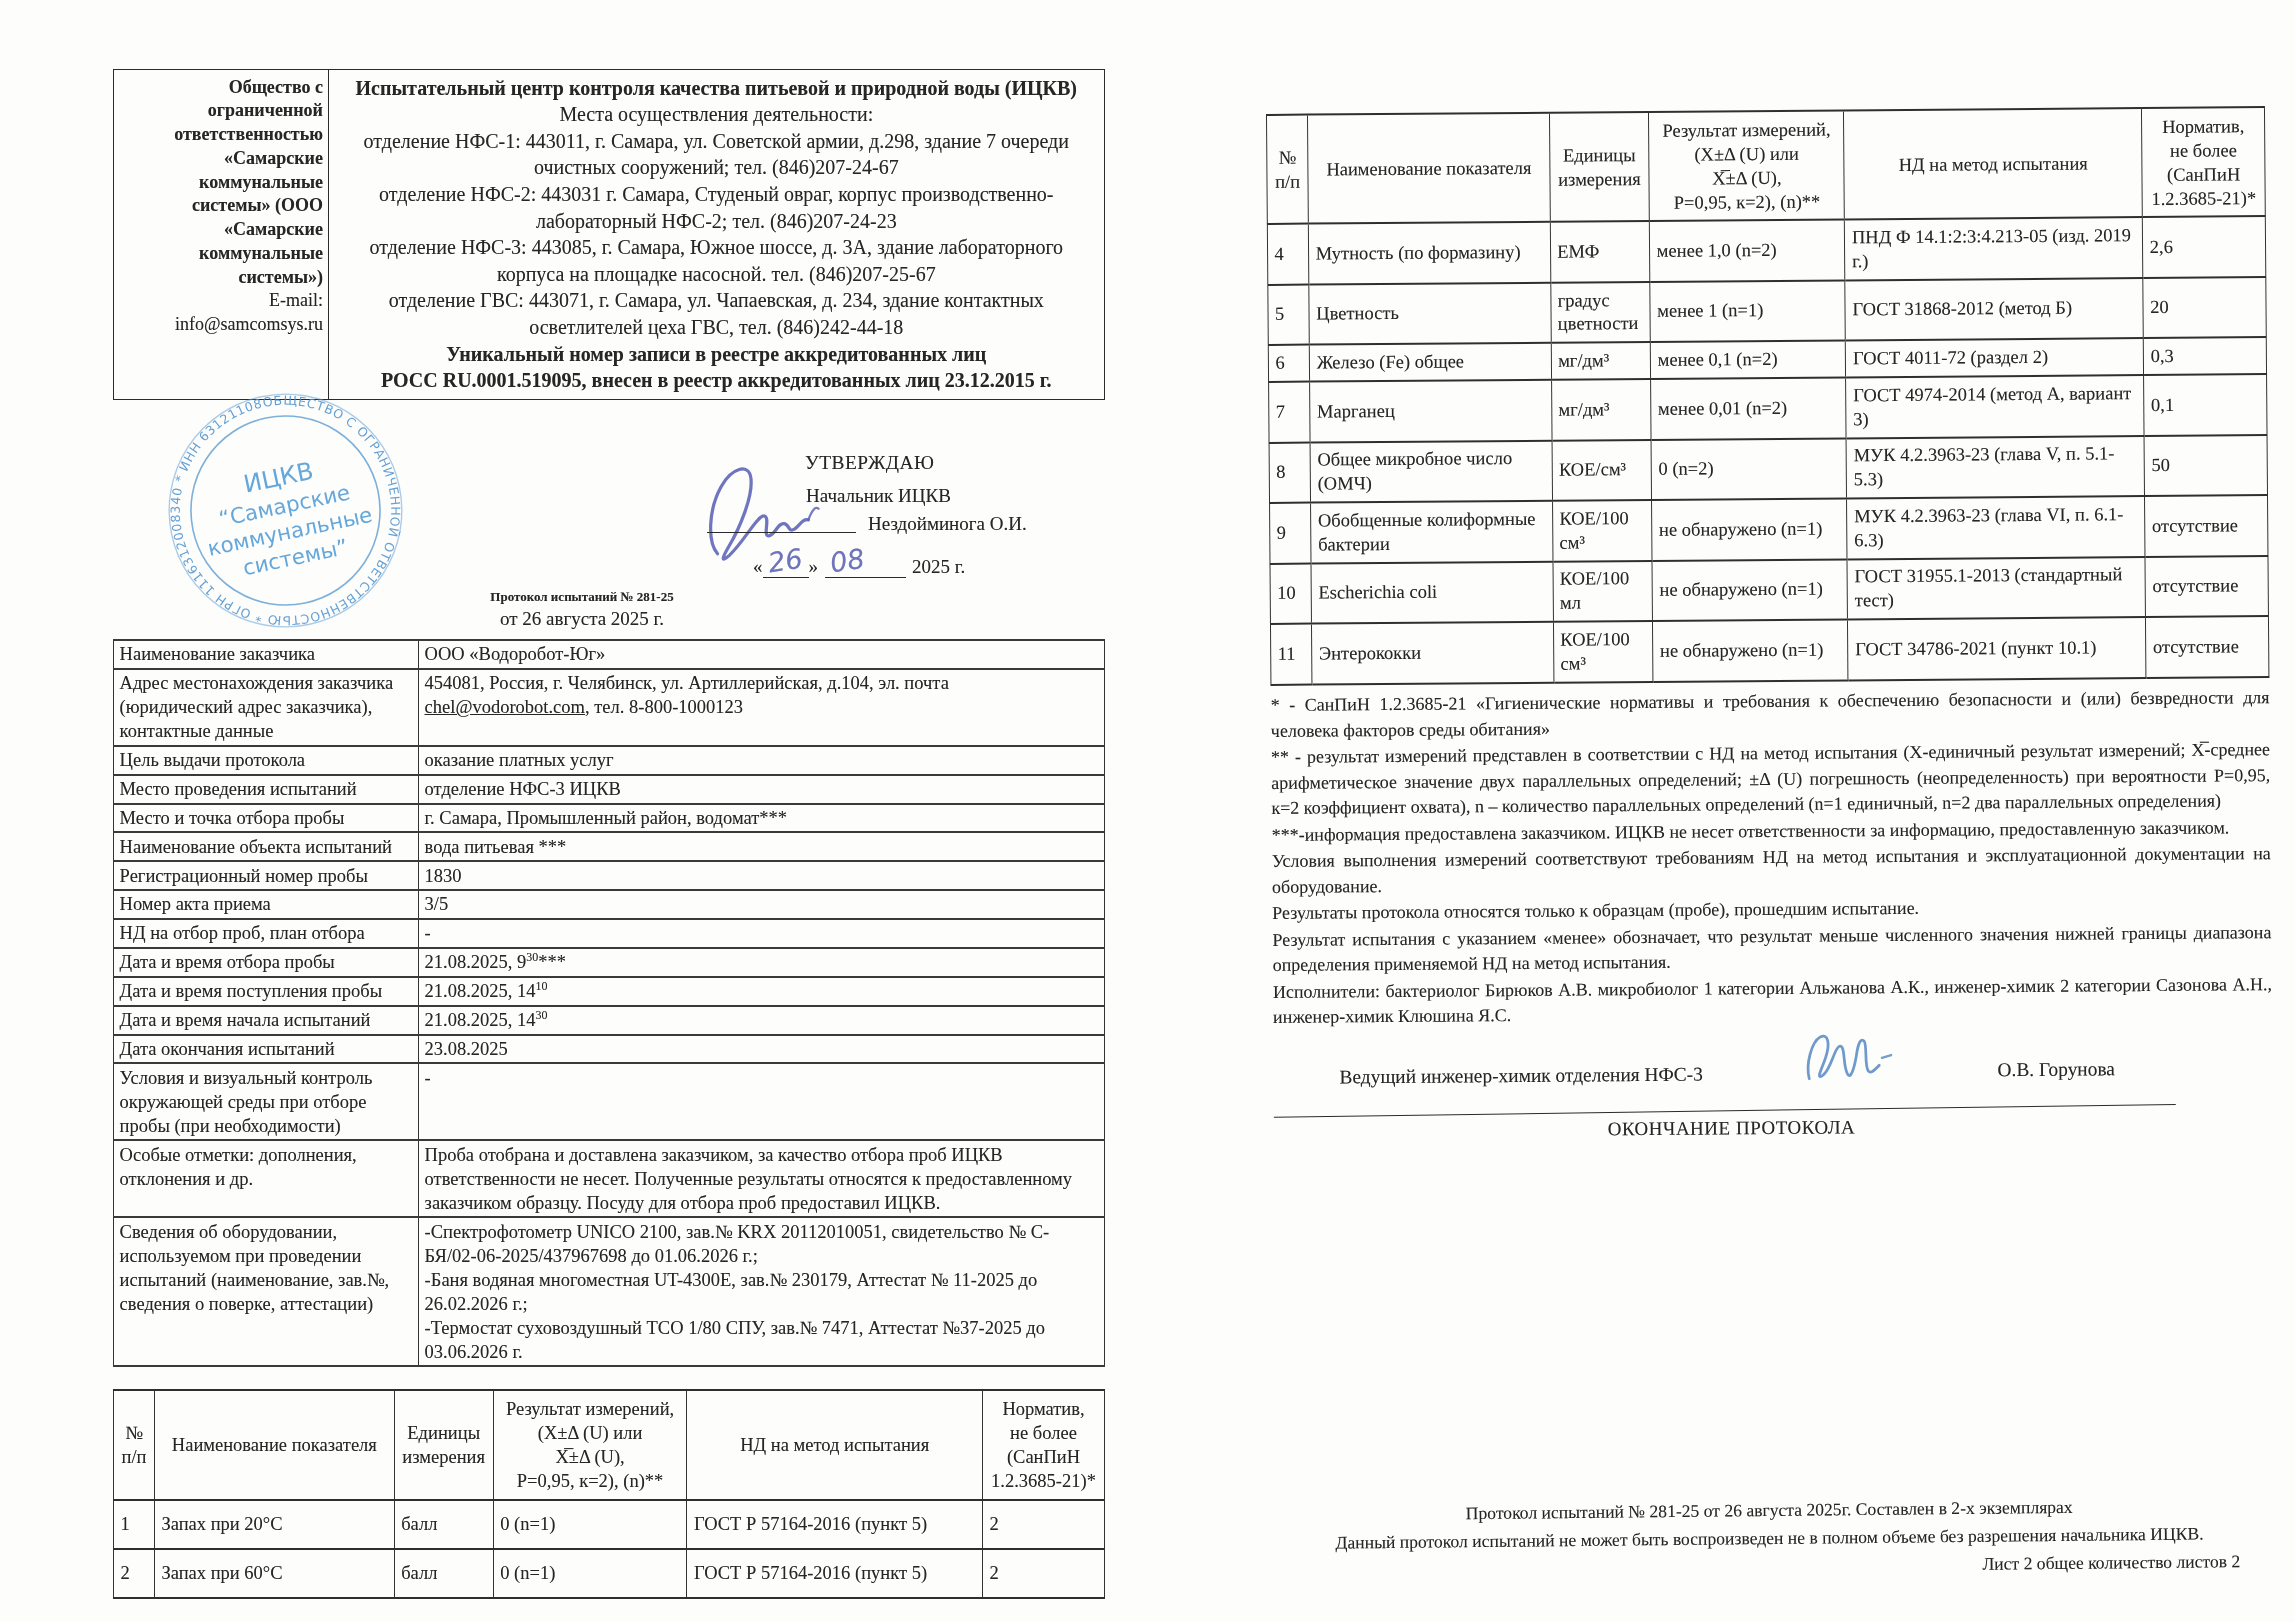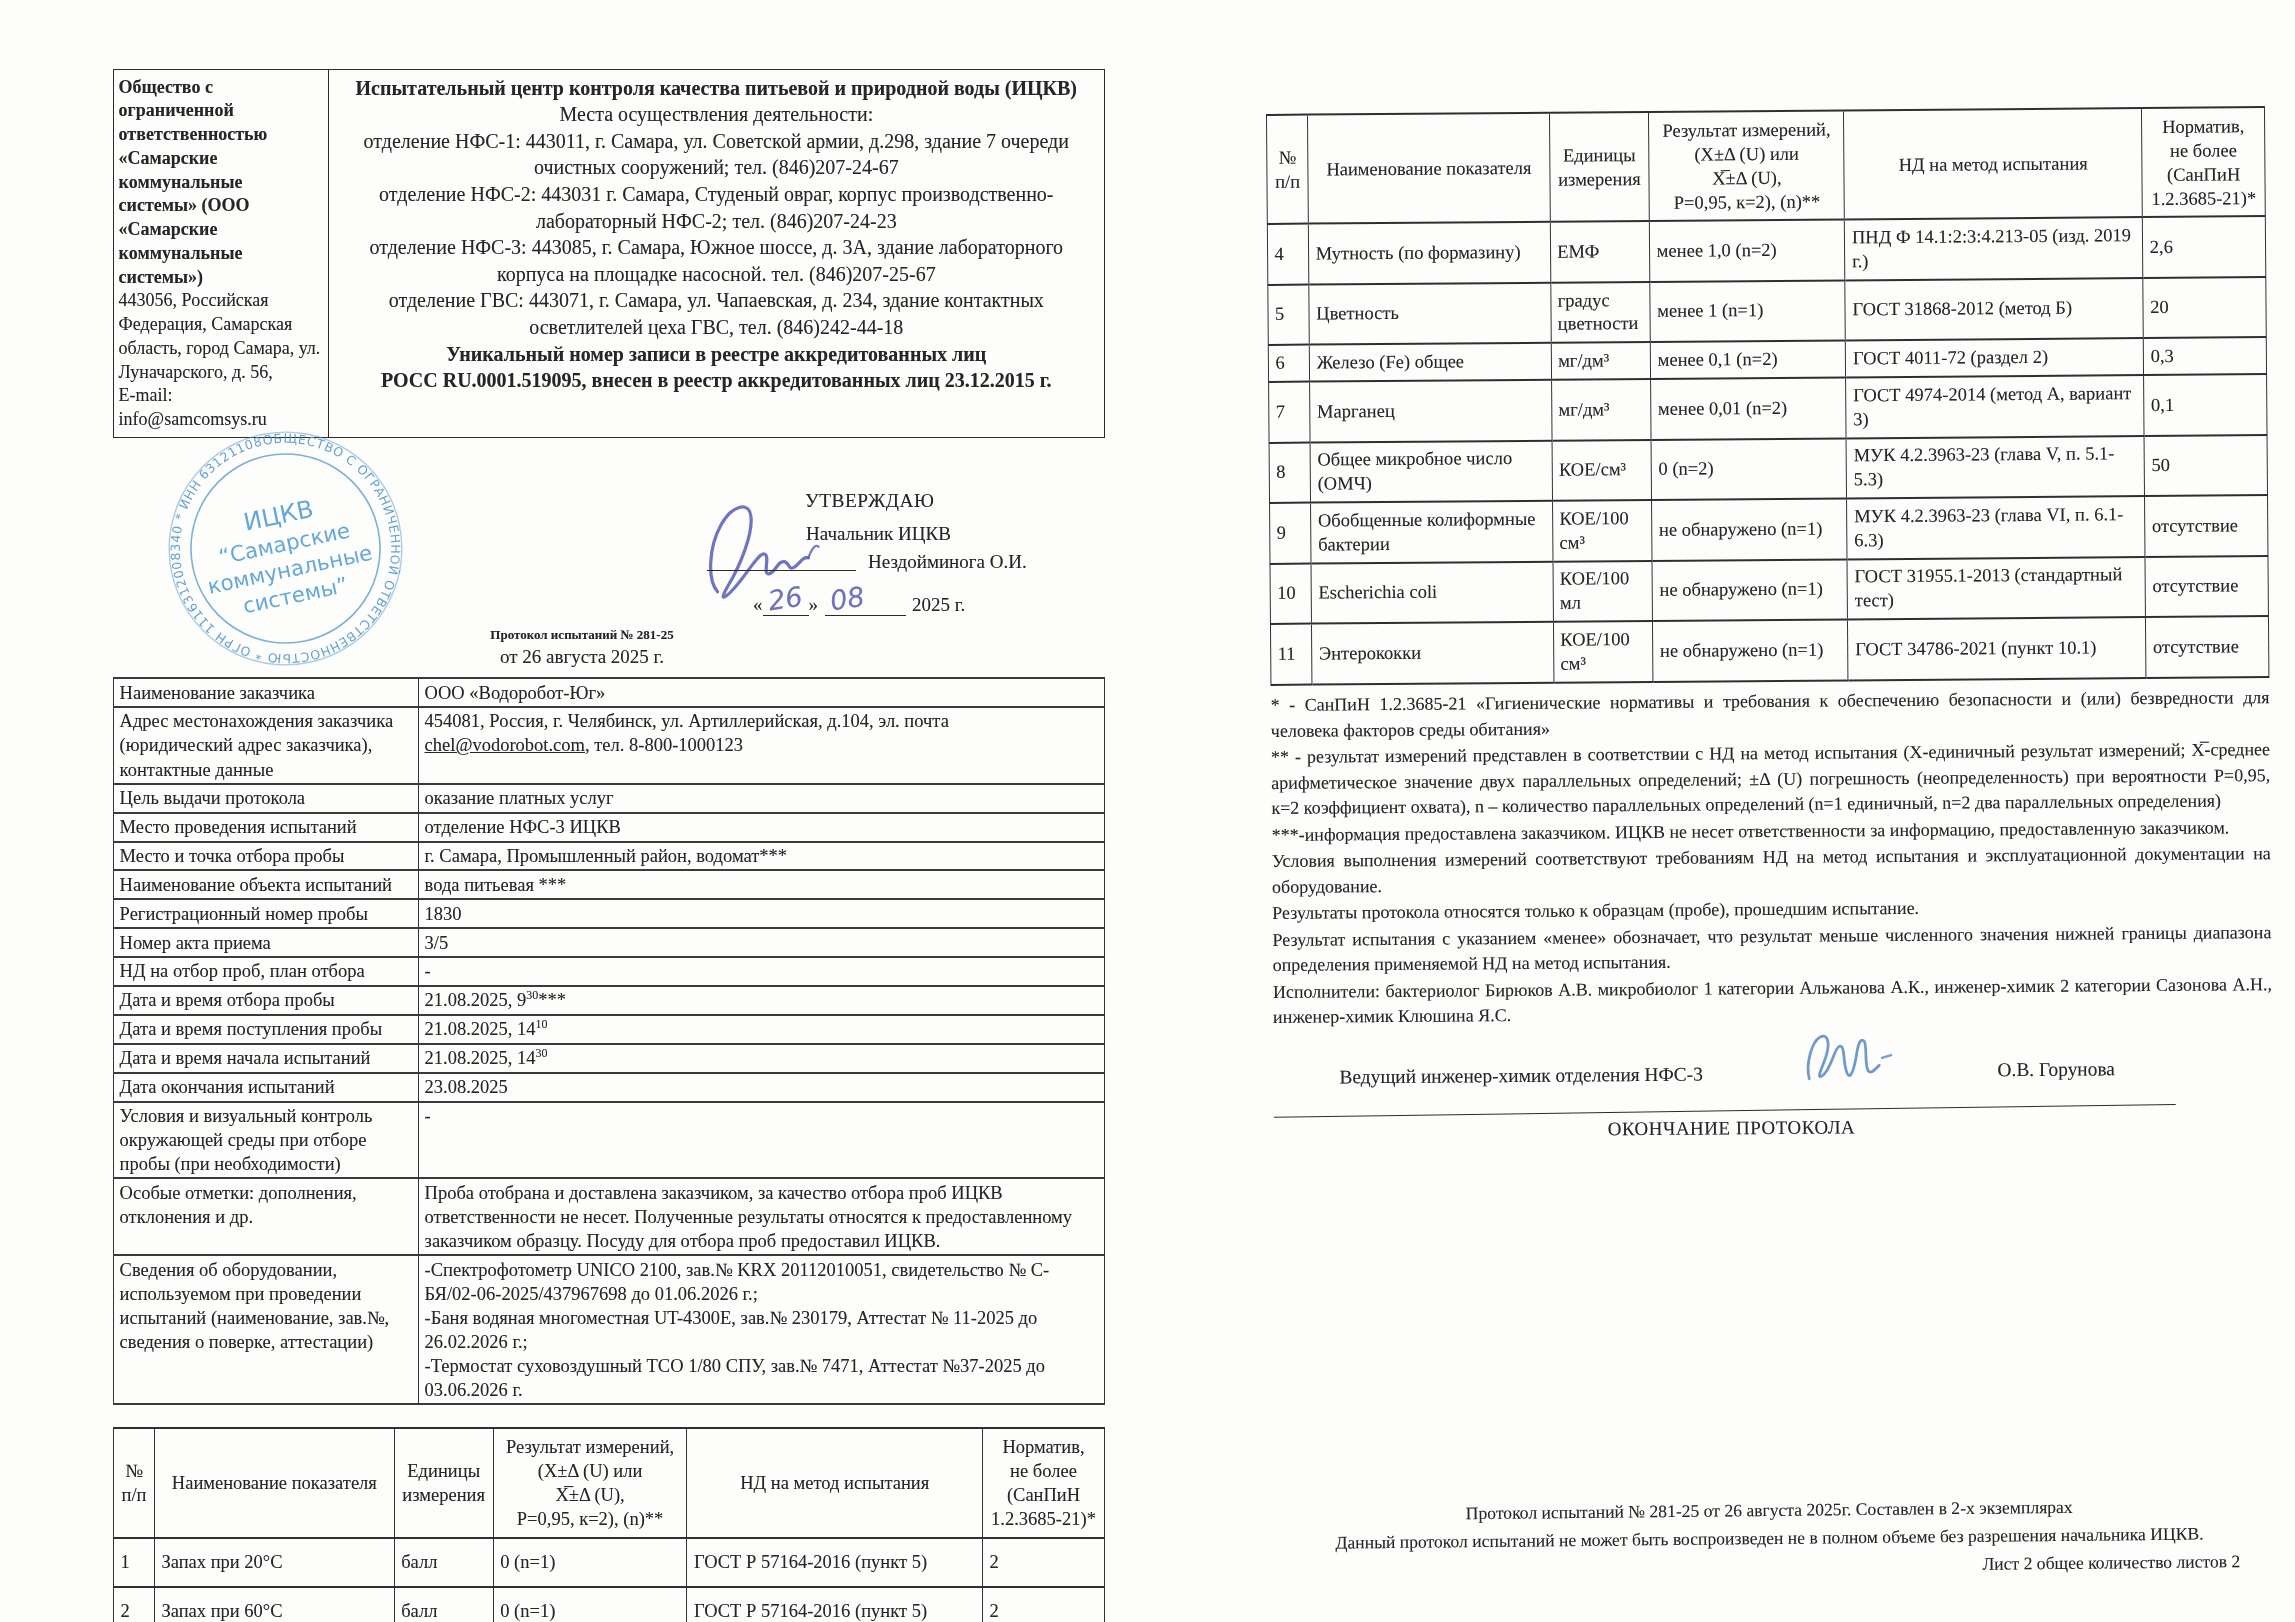--- a/index.html
+++ b/index.html
@@ -7,21 +7,21 @@
          font-family:"Liberation Serif", serif;color:#262626;overflow:hidden;}
   #sheet *{box-sizing:border-box;}
   .txt{text-shadow:0 0 0.5px rgba(50,50,50,.35);}
   .page{position:absolute;top:0;width:1148px;height:1623px;}
   #pg1{left:0;}
   #pg2{left:1148px;}
   .p1in{position:absolute;left:113px;top:69px;width:992px;}
   
   .hdrbox{display:flex;border:1.9px solid #2b2b2b;width:100%;}
   .orgcell{width:215px;border-right:1.9px solid #2b2b2b;padding:5.6px 4.6px;
-           text-align:left;font-size:18px;line-height:1.32;}
+           text-align:right;font-size:18px;line-height:1.32;}
   .orgname{font-weight:bold;}
   .ctrcell{width:777px;padding:4.6px 8.3px 5.6px 8.3px;text-align:center;
            font-size:20px;line-height:1.33;}
   .b{font-weight:bold;}
   
   .midblock{position:relative;height:185px;}
   .stamp{position:absolute;left:52px;top:-10.2px;width:241px;height:241px;
          opacity:.92;transform:rotate(-12deg);}
   .approve{position:absolute;left:594px;top:52px;width:398px;font-size:19px;}
   .utv{margin-left:98px;font-size:19.4px;letter-spacing:0.5px;}
@@ -83,21 +83,20 @@
 <body>
 
 <div id="sheet">
 
   <div class="page" id="pg1">
     <div class="p1in">
 
       <div class="hdrbox txt">
         <div class="orgcell">
           <div class="orgname">Общество с ограниченной ответственностью «Самарские коммунальные системы» (ООО «Самарские коммунальные системы»)</div>
-          <div>443056, Российская Федерация, Самарская область, город Самара, ул. Луначарского, д. 56,</div>
           <div>E-mail: info@samcomsys.ru</div>
         </div>
         <div class="ctrcell">
           <div class="b">Испытательный центр контроля качества питьевой и природной воды (ИЦКВ)</div>
           <div>Места осуществления деятельности:</div>
           <div>отделение НФС-1: 443011, г. Самара, ул. Советской армии, д.298, здание 7 очереди</div>
           <div>очистных сооружений; тел. (846)207-24-67</div>
           <div>отделение НФС-2: 443031 г. Самара, Студеный овраг, корпус производственно-</div>
           <div>лабораторный НФС-2; тел. (846)207-24-23</div>
           <div>отделение НФС-3: 443085, г. Самара, Южное шоссе, д. 3А, здание лабораторного</div>

